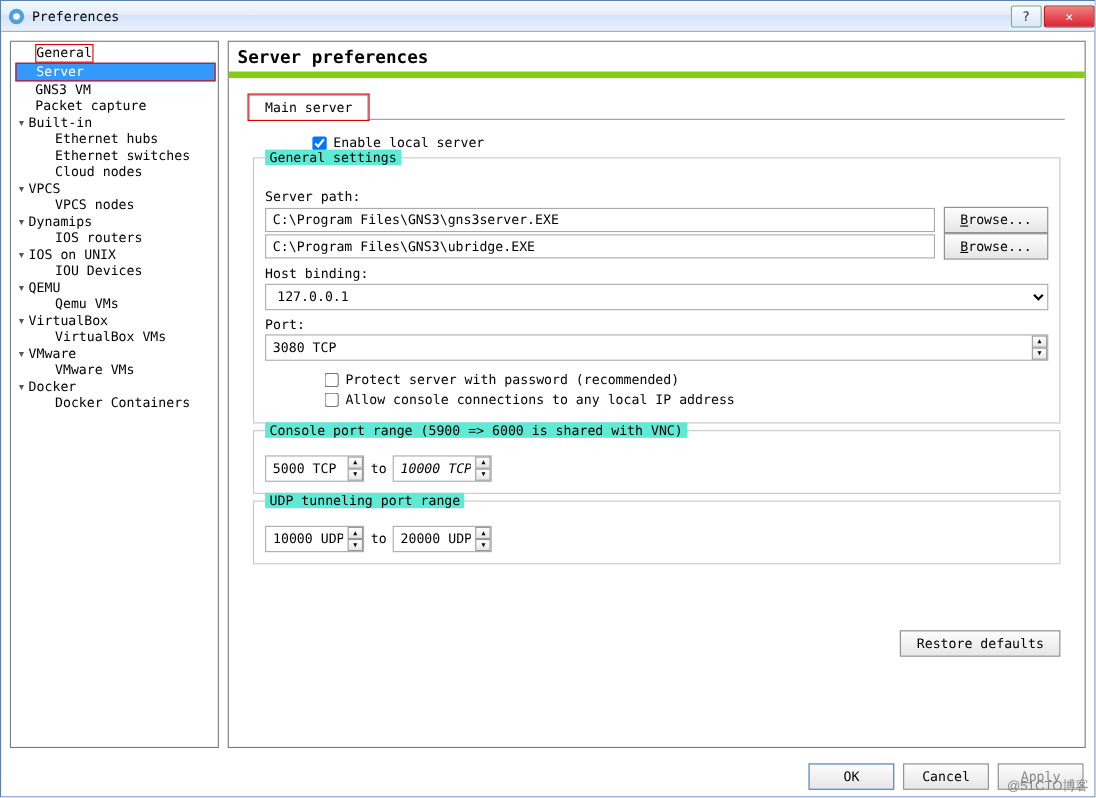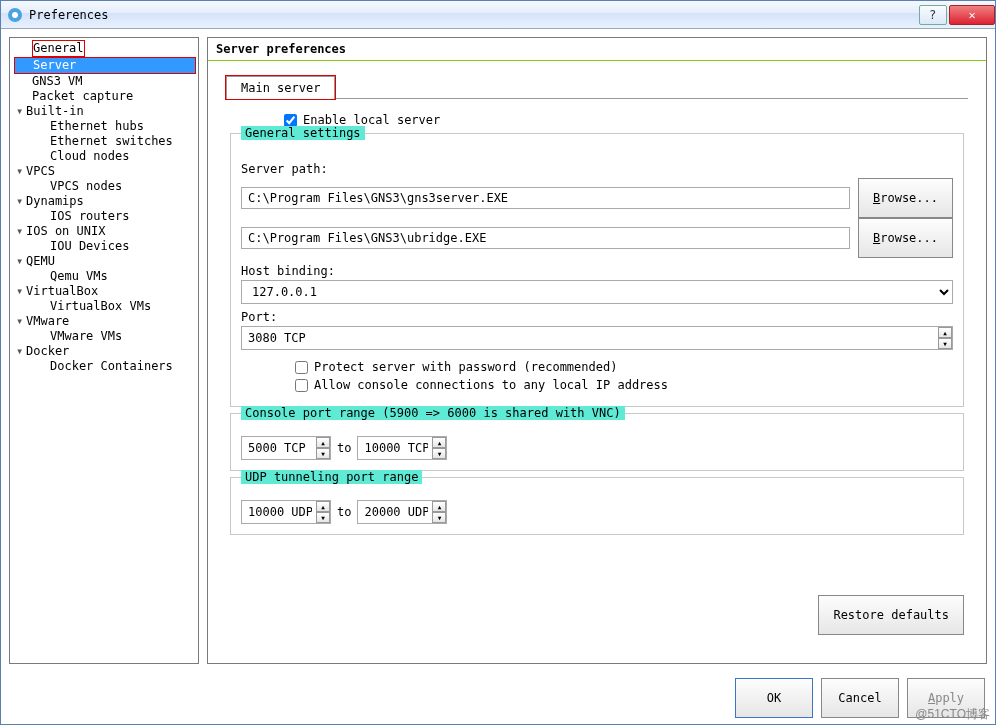--- a/index.html
+++ b/index.html
@@ -12,36 +12,36 @@
   .winbtn { width: 28px; height: 20px; margin-left: 2px; display: flex; align-items: center; justify-content: center; border: 1px solid #7a9; background: linear-gradient(#f9fcff,#dbe8f8); border-radius: 2px; }
   .winclose { width: 46px; background: linear-gradient(#f08080,#d23); border-color: #a22; color: #fff; font-weight: bold; }
   .body { flex: 1; display: flex; padding: 8px; gap: 8px; }
   .sidebar { width: 190px; border: 1px solid #7a7a7a; background: #fff; padding: 2px 0; overflow: hidden; }
   .tree-item { padding: 0 4px 0 6px; line-height: 15px; white-space: nowrap; cursor: default; display: flex; align-items: center; }
   .tree-item.nested { padding-left: 22px; }
   .tree-item.nested2 { padding-left: 40px; }
   .tree-item.selected { background: #3399ff; color: #fff; }
   .tree-item .arrow { display: inline-block; width: 10px; color: #555; }
   .main { flex: 1; border: 1px solid #7a7a7a; background: #fff; display: flex; flex-direction: column; }
-  .heading { font-family: monospace; font-size: 12px; font-weight: bold; padding: 4px 8px; border-bottom: 1px solid #84cc16; }
+  .heading { font-family: monospace; font-size: 16px; font-weight: bold; padding: 4px 8px; border-bottom: 6px solid #84cc16; }
   .content { padding: 14px 18px 6px 18px; flex: 1; overflow: hidden; }
   .tabs { display: flex; }
   .tab { border: 1px solid #999; border-bottom: none; background: linear-gradient(#fdfdfd,#ececec); padding: 4px 14px; margin-right: 2px; cursor: default; }
   .tab.active { background: #fff; position: relative; top: 1px; }
   .hl-tab { outline: 1px solid #d00; }
   .tabpanel { border-top: 1px solid #999; padding: 10px 4px 4px 4px; }
   .row { margin: 4px 6px; padding-left: 48px; }
   .checkbox { display: flex; align-items: center; gap: 6px; }
   .checkbox input { margin: 0; }
   .fieldset { border: 1px solid #c8c8c8; padding: 8px 10px 10px 10px; margin: 6px 0; }
   .fieldset-legend { position: relative; top: -16px; background: #5eead4; padding: 0 4px; display: inline-block; margin-bottom: -10px; }
   .label { margin: 6px 0 2px 0; }
   .pathrow { display: flex; gap: 8px; align-items: center; }
   .pathrow input[type=text] { flex: 1; height: 22px; padding: 2px 6px; border: 1px solid #aaa; font-family: monospace; }
-  .btn { height: 40px; padding: 2px 14px; border: 1px solid #888; background: linear-gradient(#fdfdfd,#e6e6e6); cursor: default; }
+  .btn { height: 24px; padding: 2px 14px; border: 1px solid #888; background: linear-gradient(#fdfdfd,#e6e6e6); cursor: default; }
   .btn .ul { text-decoration: underline; }
   select, .spin { width: 100%; height: 24px; border: 1px solid #aaa; padding: 2px 6px; font-family: monospace; background: #fff; }
   .spinwrap { position: relative; display: inline-block; }
   .spinwrap input { height: 24px; border: 1px solid #aaa; padding: 2px 18px 2px 6px; font-family: monospace; }
   .spinbtns { position: absolute; right: 1px; top: 1px; width: 14px; display: flex; flex-direction: column; }
   .spinbtns div { height: 11px; border: 1px solid #999; background: linear-gradient(#fff,#e6e6e6); font-size: 6px; text-align: center; line-height: 9px; }
   .rangefield { display: flex; align-items: center; gap: 6px; }
   .footer { padding: 6px 10px; display: flex; justify-content: flex-end; gap: 8px; }
   .footer .btn { min-width: 78px; }
   .watermark { position: absolute; right: 6px; bottom: 2px; color: #888; font-family: sans-serif; }
@@ -173,21 +173,21 @@
           </div>
 
           <div class="fieldset">
             <div class="fieldset-legend">Console port range (5900 =&gt; 6000 is shared with VNC)</div>
             <div class="rangefield">
               <div class="spinwrap"><input style="width: 90px;" value="5000 TCP"><div class="spinbtns">
                     <div>▲</div>
                     <div>▼</div>
                   </div></div>
               <span>to</span>
-              <div class="spinwrap"><input style="width: 90px;" value="10000 TCP"><div class="spinbtns">
+              <div class="spinwrap"><input style="width: 90px; font-style: italic;" value="10000 TCP"><div class="spinbtns">
                     <div>▲</div>
                     <div>▼</div>
                   </div></div>
             </div>
           </div>
 
           <div class="fieldset">
             <div class="fieldset-legend">UDP tunneling port range</div>
             <div class="rangefield">
               <div class="spinwrap"><input style="width: 90px;" value="10000 UDP"><div class="spinbtns">

